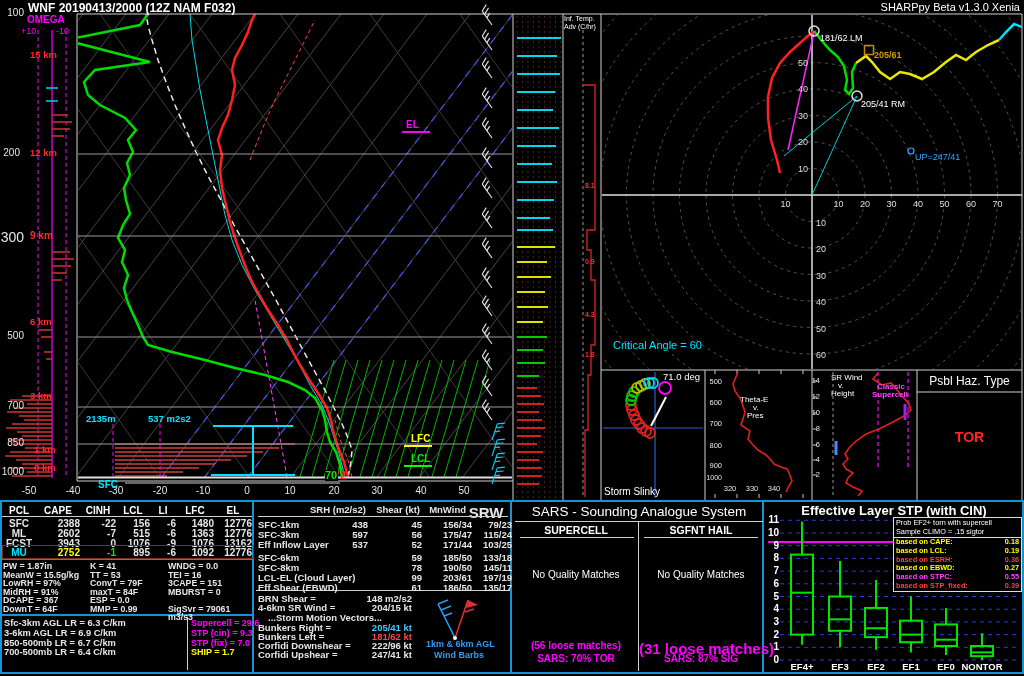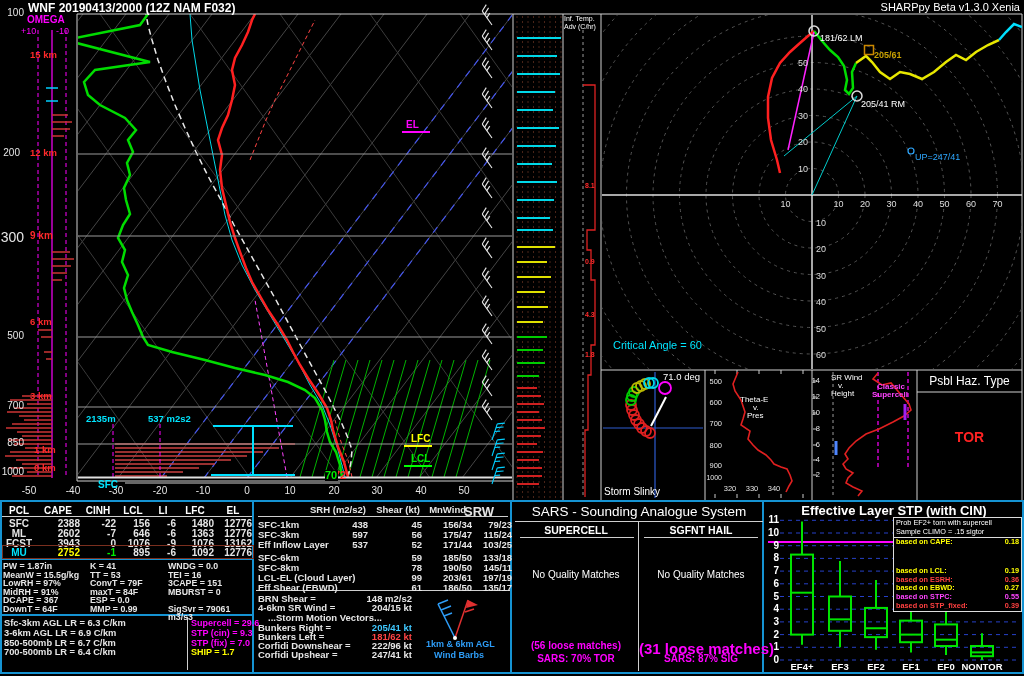--- a/index.html
+++ b/index.html
@@ -555,21 +555,21 @@
       <span>-22</span>
       <span>156</span>
       <span>-6</span>
       <span>1480</span>
       <span>12776</span>
   </div>
   <div class="pclrow" style="top:528px">
     <span>ML</span>
       <span>2602</span>
       <span>-7</span>
-      <span>646</span>
+      <span>515</span>
       <span>-6</span>
       <span>1363</span>
       <span>12776</span>
   </div>
   <div class="pclrow" style="top:538px">
     <span>FCST</span>
       <span>3943</span>
       <span>0</span>
       <span>1076</span>
       <span>-9</span>
@@ -621,21 +621,21 @@
   <div class="linelist" style="left:191px;top:619px;font-size:9px">
     <div class="mag">Supercell = 29.6</div>
     <div class="mag">STP (cin) = 9.3</div>
     <div class="mag">STP (fix) = 7.0</div>
     <div class="yel">SHIP = 1.7</div>
   </div>
 
   <div class="lab b" style="left:286px;top:505px;width:80px;text-align:right;font-size:9.5px">SRH (m2/s2)</div>
   <div class="lab b" style="left:360px;top:505px;width:60px;text-align:right;font-size:9.5px">Shear (kt)</div>
   <div class="lab b" style="left:406px;top:505px;width:60px;text-align:right;font-size:9.5px">MnWind</div>
-  <div class="lab b" style="left:464px;top:505px;width:44px;text-align:left;font-size:13px">SRW</div>
+  <div class="lab b" style="left:464px;top:505px;width:44px;text-align:center;font-size:15px">SRW</div>
   <div class="wline" style="left:258px;top:516px;width:250px;height:1px"></div>
 
   <div class="kinrow" style="top:519px">
       <span>SFC-1km</span>
       <span>438</span>
       <span>45</span>
       <span>156/34</span>
       <span>79/23</span>
     </div>
   <div class="kinrow" style="top:529px">
@@ -794,21 +794,21 @@
     </svg>
   <div id="stp-legend">
     <div class="leg-titles">
       <div class="leg-title">Prob EF2+ torn with supercell</div>
       <div class="leg-title">Sample CLIMO = .15 sigtor</div>
     </div>
     <div class="stp-leg-row" style="color: rgb(255, 255, 0);">
         <span>based on CAPE:</span>
         <span>0.18</span>
       </div>
-    <div class="stp-leg-row" style="color: rgb(255, 255, 0); margin-top: 20px;">
+    <div class="stp-leg-row" style="color: rgb(255, 255, 0);">
         <span>based on LCL:</span>
         <span>0.19</span>
       </div>
     <div class="stp-leg-row" style="color: rgb(255, 64, 64);">
         <span>based on ESRH:</span>
         <span>0.36</span>
       </div>
     <div class="stp-leg-row" style="color: rgb(255, 255, 0);">
         <span>based on EBWD:</span>
         <span>0.27</span>

